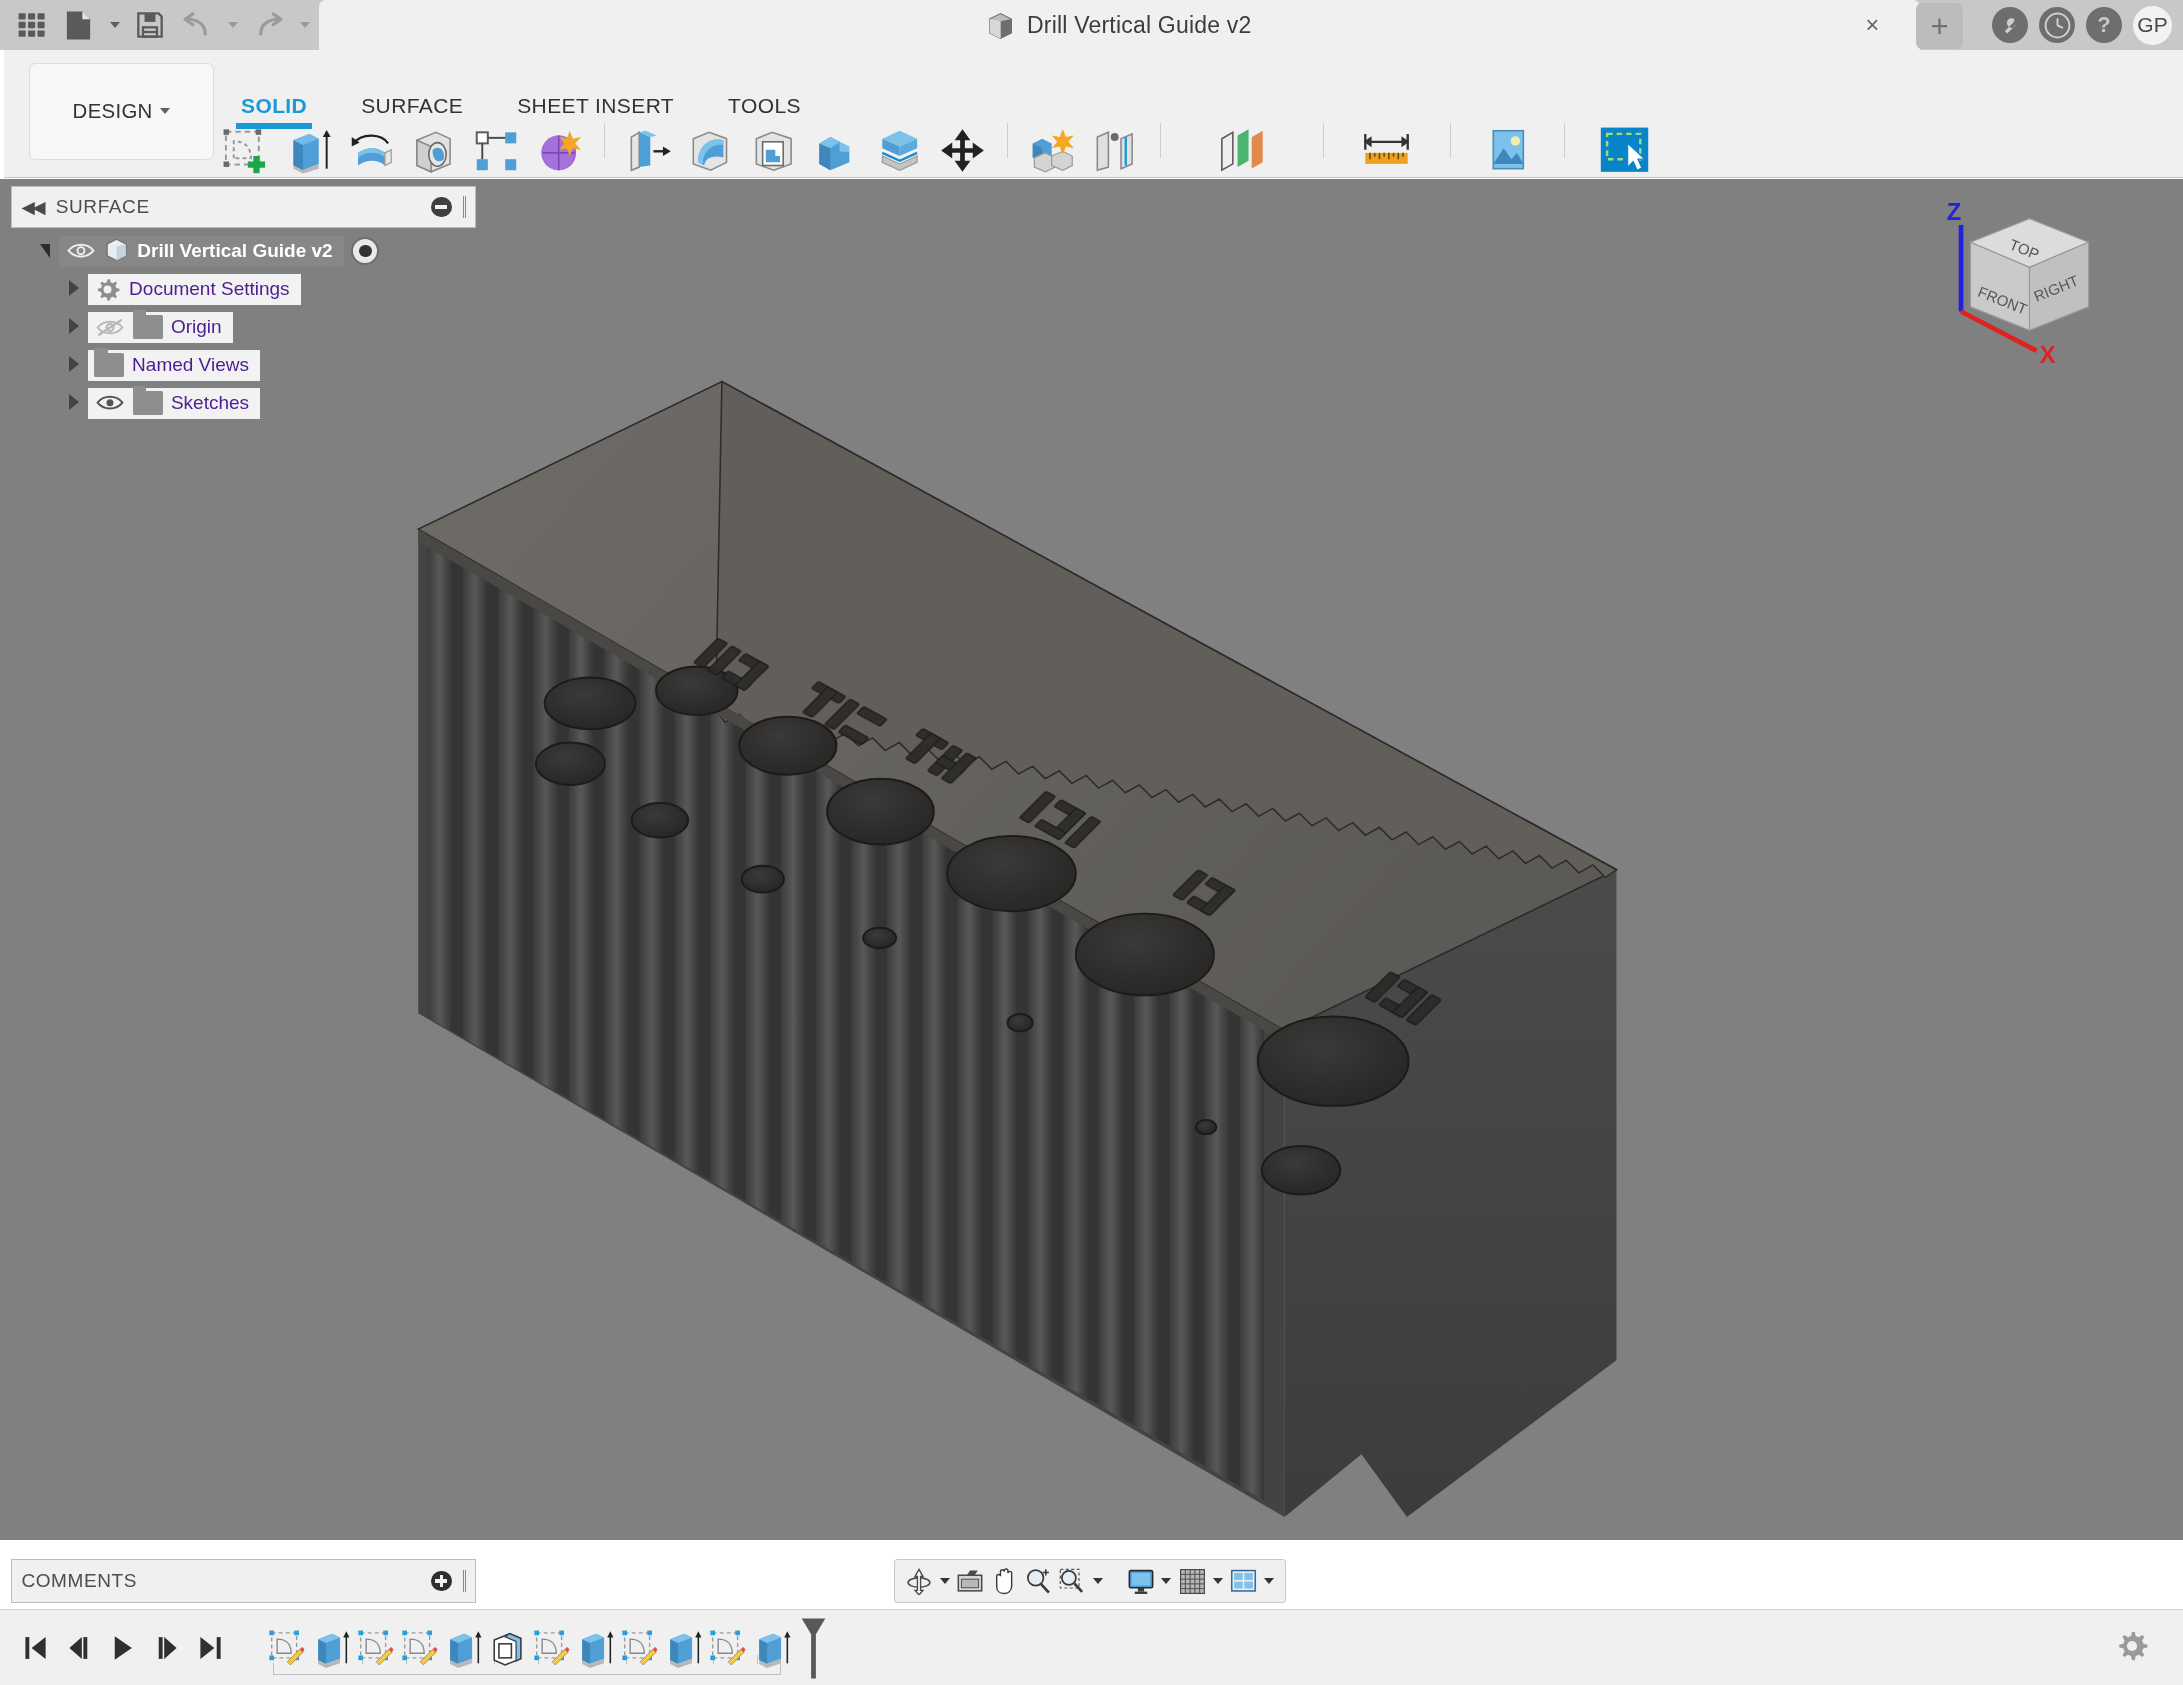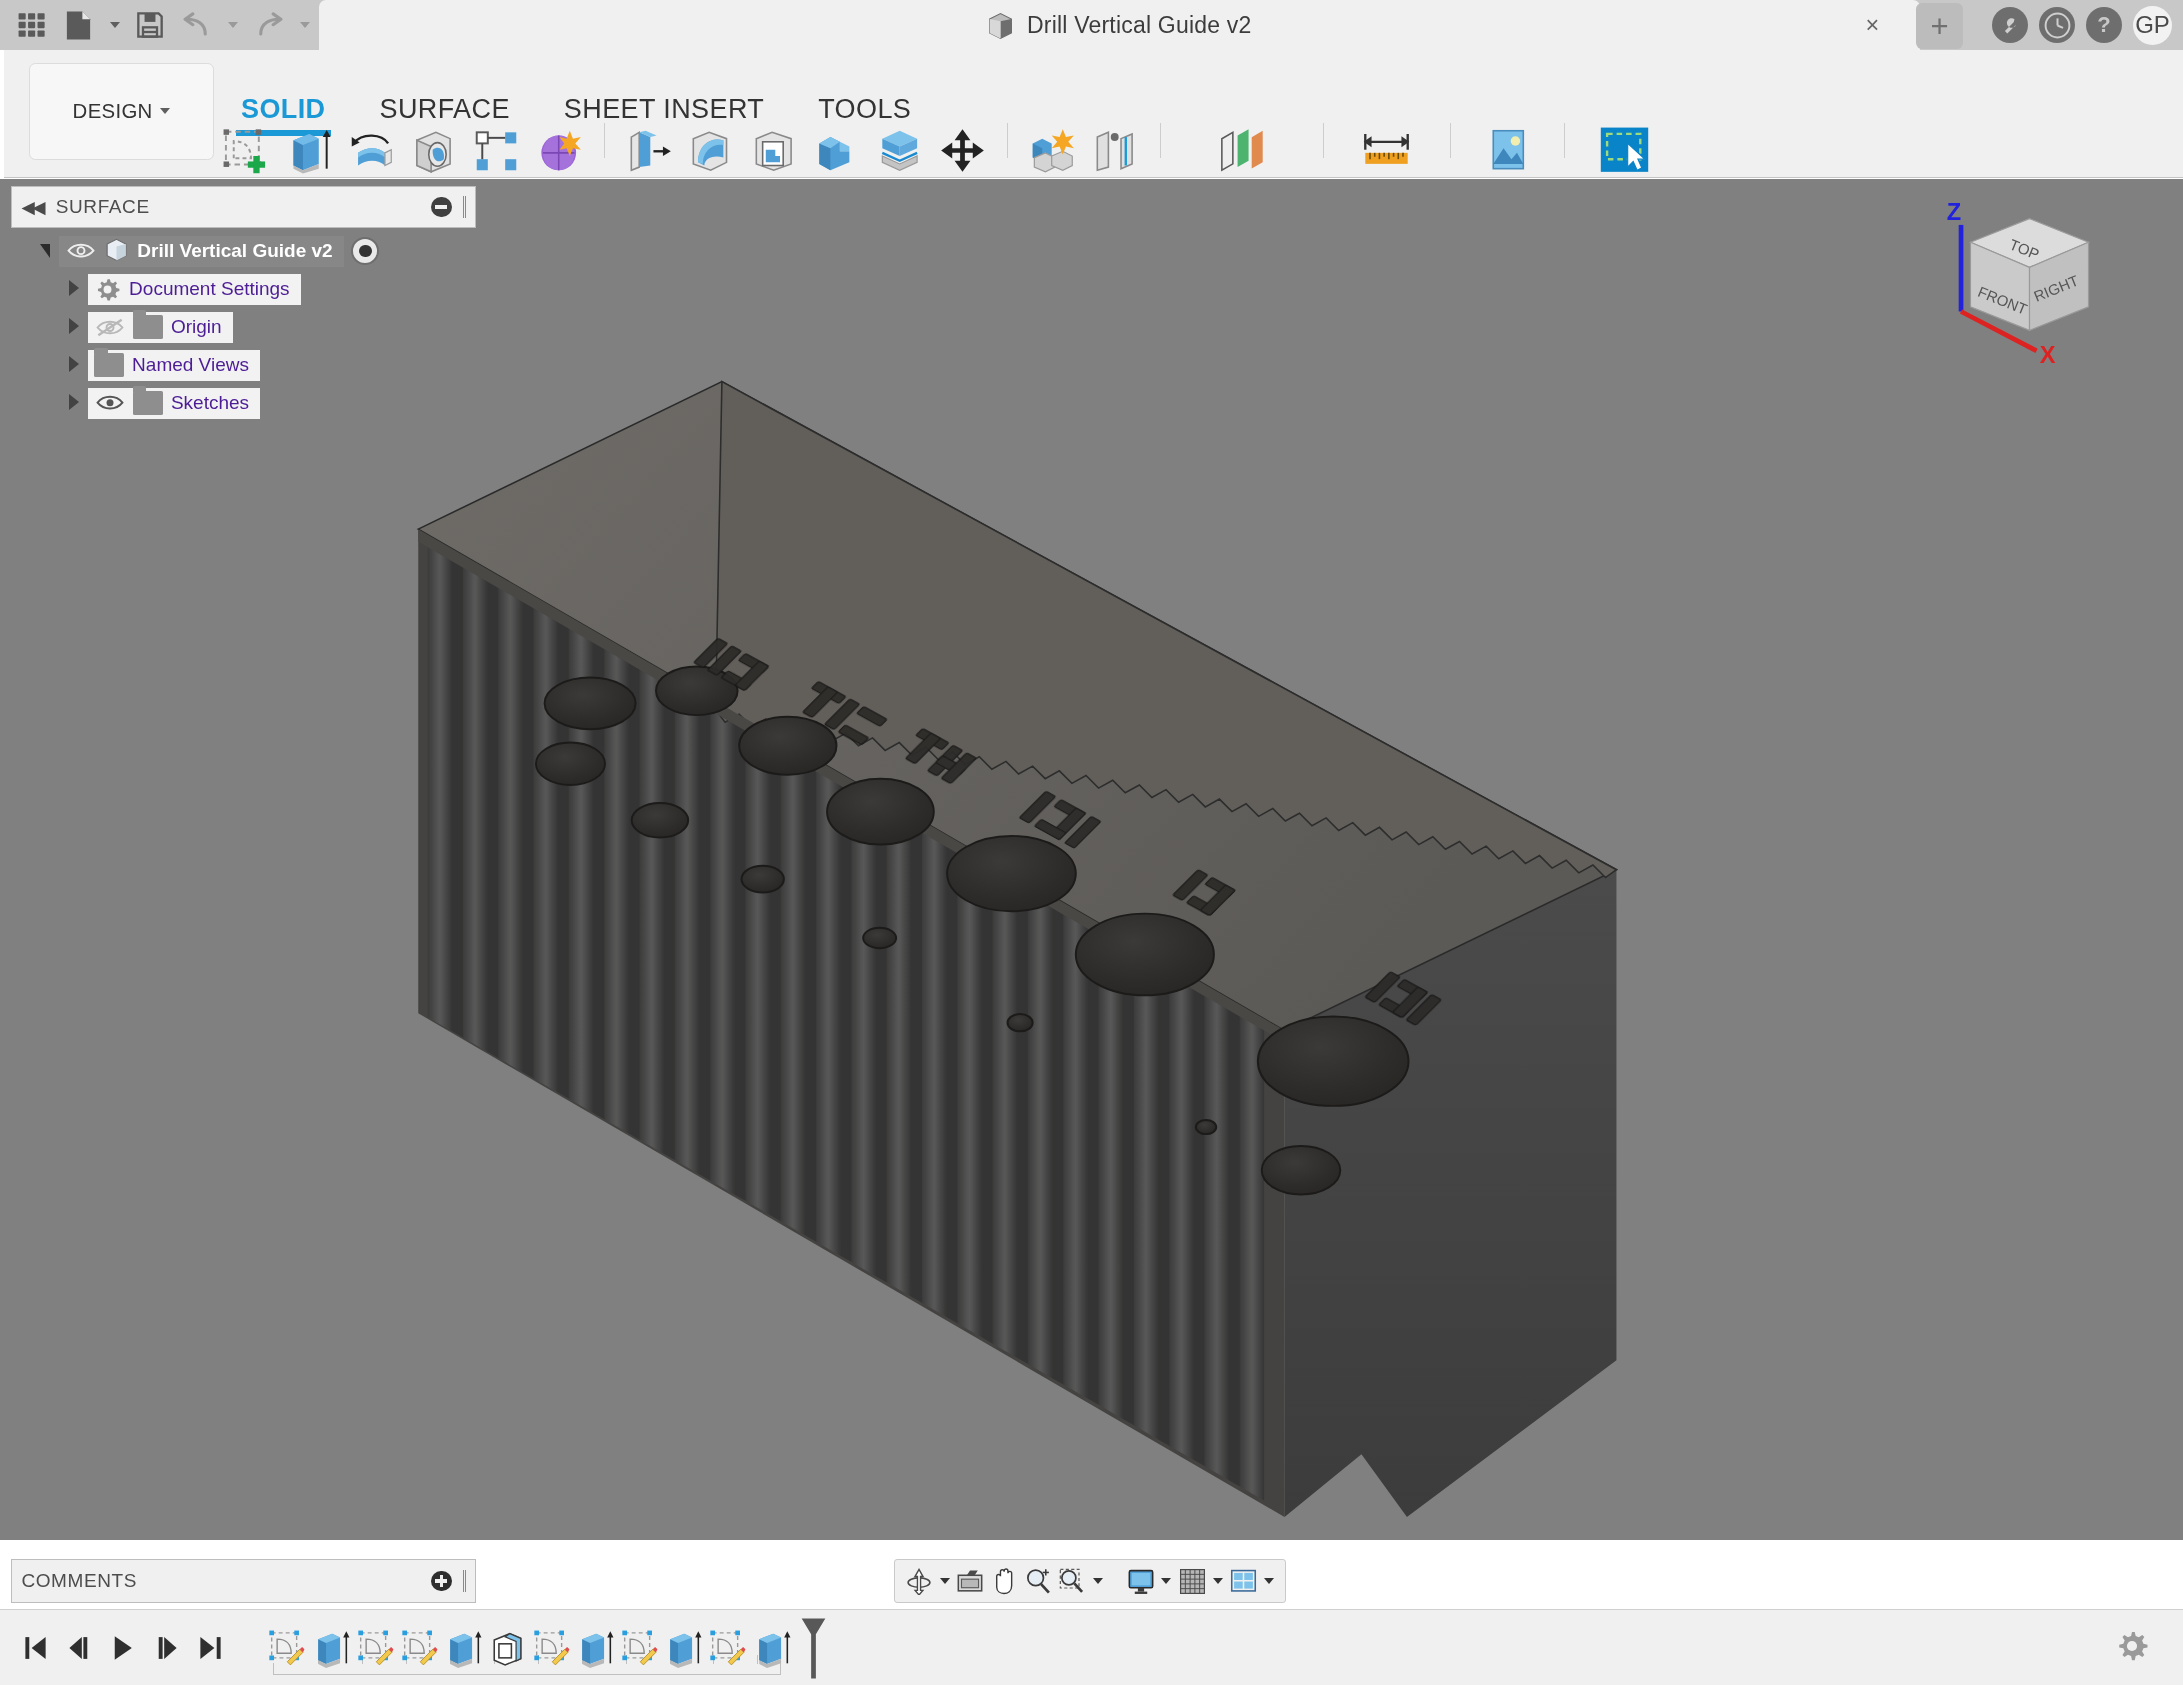--- a/index.html
+++ b/index.html
@@ -39,38 +39,38 @@
     display:flex;align-items:center;justify-content:center; color:#666; font-size:23.5px; line-height:1;
   }
   .tab-plus {
     position: absolute; left: 1916px; top: 3.1px; width: 47px; height: 46px;
     background: #bcbcbc; border-radius: 6.3px;
     display: flex; align-items: center; justify-content: center;
     color: #707070; font-size: 31px; line-height: 1; font-weight: 300;
   }
   .tb-right { position: absolute; right: 11px; top: 0; height: 50px; display: flex; align-items: center; gap: 11px; }
   .circ-ico { width: 36px; height: 36px; border-radius: 50%; background: #6e6e6e; display:flex; align-items:center; justify-content:center; color:#c8c8c8; font-size: 22px; font-weight: bold;}
-  .avatar { width: 39px; height: 39px; border-radius: 50%; background: #f2f2f2; color: #4a4a4a; font-size: 24px; display:flex;align-items:center;justify-content:center; font-weight:500;}
+  .avatar { width: 39px; height: 39px; border-radius: 50%; background: #f2f2f2; color: #4a4a4a; font-size: 21px; display:flex;align-items:center;justify-content:center; font-weight:500;}
 
   
   .ribbon {
     position: absolute; top: 50px; left: 4px; width: 2183px; height: 128px;
     background: #f0f0f0;
     border-bottom: 0.8px solid #c4c4c4;
   }
   .design-box {
     position: absolute; left: 25px; top: 12.6px; width: 185px; height: 97px;
     background: #f7f7f7; border: 0.8px solid #dcdcdc; border-radius: 6.3px;
     display: flex; align-items: center; justify-content: center;
     gap: 7.8px;
   }
   .design-lbl { font-size: 20.4px; color: #333; letter-spacing: 0.3px; }
 
   .tabs { position: absolute; left: 210px; top: 44px; display: flex; align-items: flex-start; }
-  .rtab { font-size: 27px; color: #333; padding: 0 27px; position: relative; letter-spacing: 0.4px; }
+  .rtab { font-size: 21px; color: #333; padding: 0 27px; position: relative; letter-spacing: 0.4px; }
   .rtab.active { color: #1a99d6; font-weight: bold; }
   .rtab.active::after {
     content: ""; position: absolute; left: 22px; right: 22px; bottom: -11px; height: 6.3px; background: #1a99d6;
   }
 
   .groups { position: absolute; left: 208px; top: 71px; height: 57px; display: flex; align-items: flex-start; }
   .grp { display: flex; flex-direction: column; align-items: center; padding: 0 4.7px; }
   .grp-icons { display: flex; align-items: flex-end; gap: 4.7px; height: 58px; }
   .grp-lbl { margin-top: 1.6px; font-size: 18px; color: #3a3a3a; display:flex; align-items:center; gap:5.5px; letter-spacing:0.2px;}
   .sep { width: 0.8px; align-self: stretch; background: #cdcdcd; margin: 1.6px 11px 20.4px 11px; }

